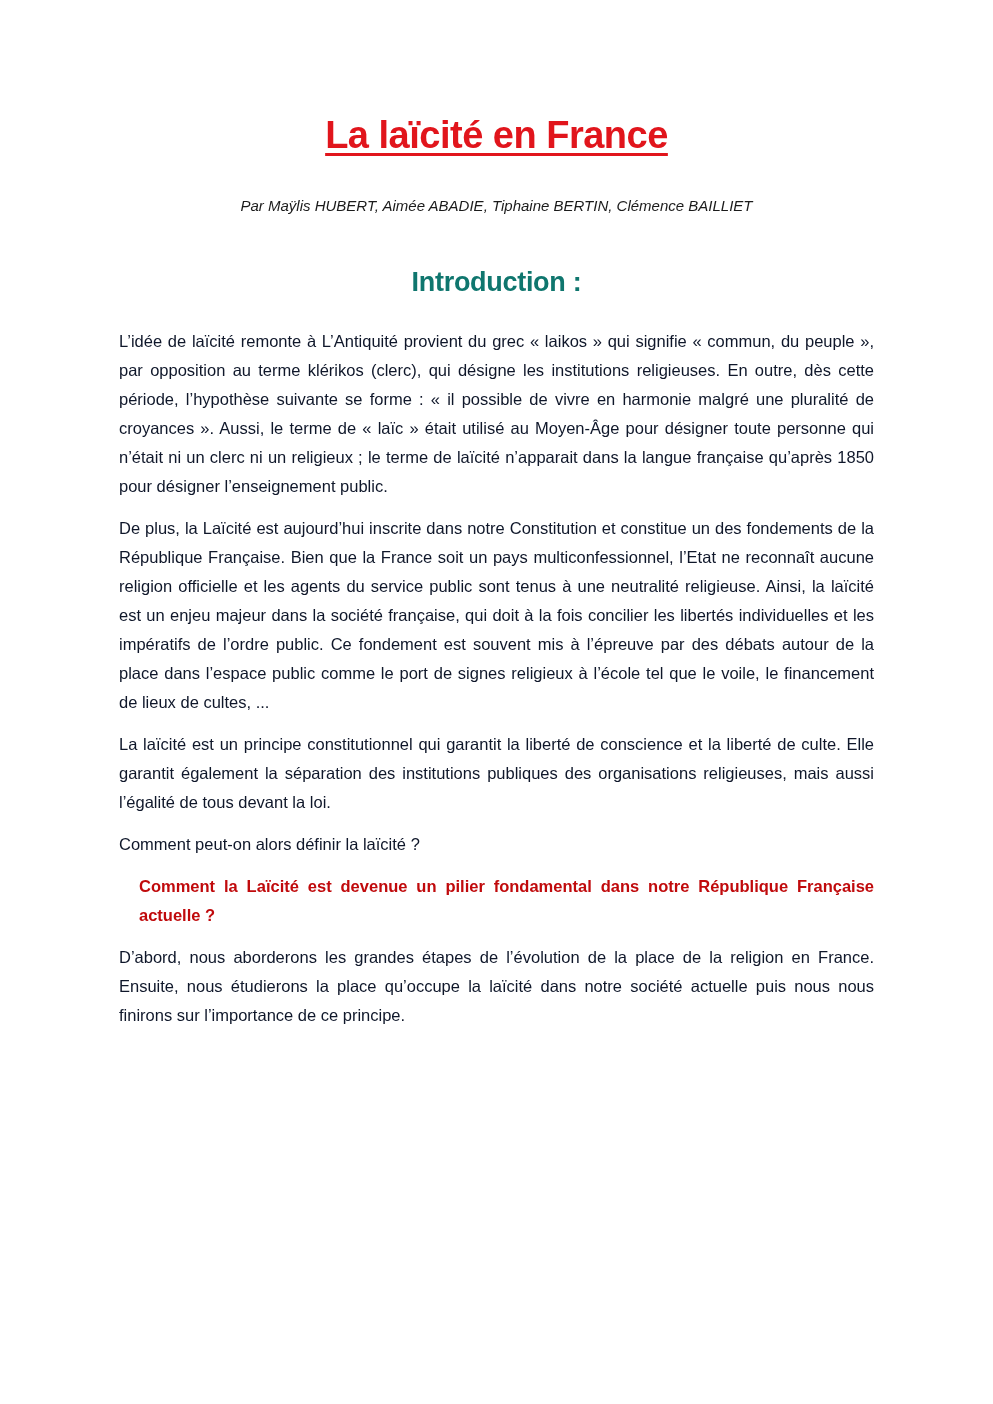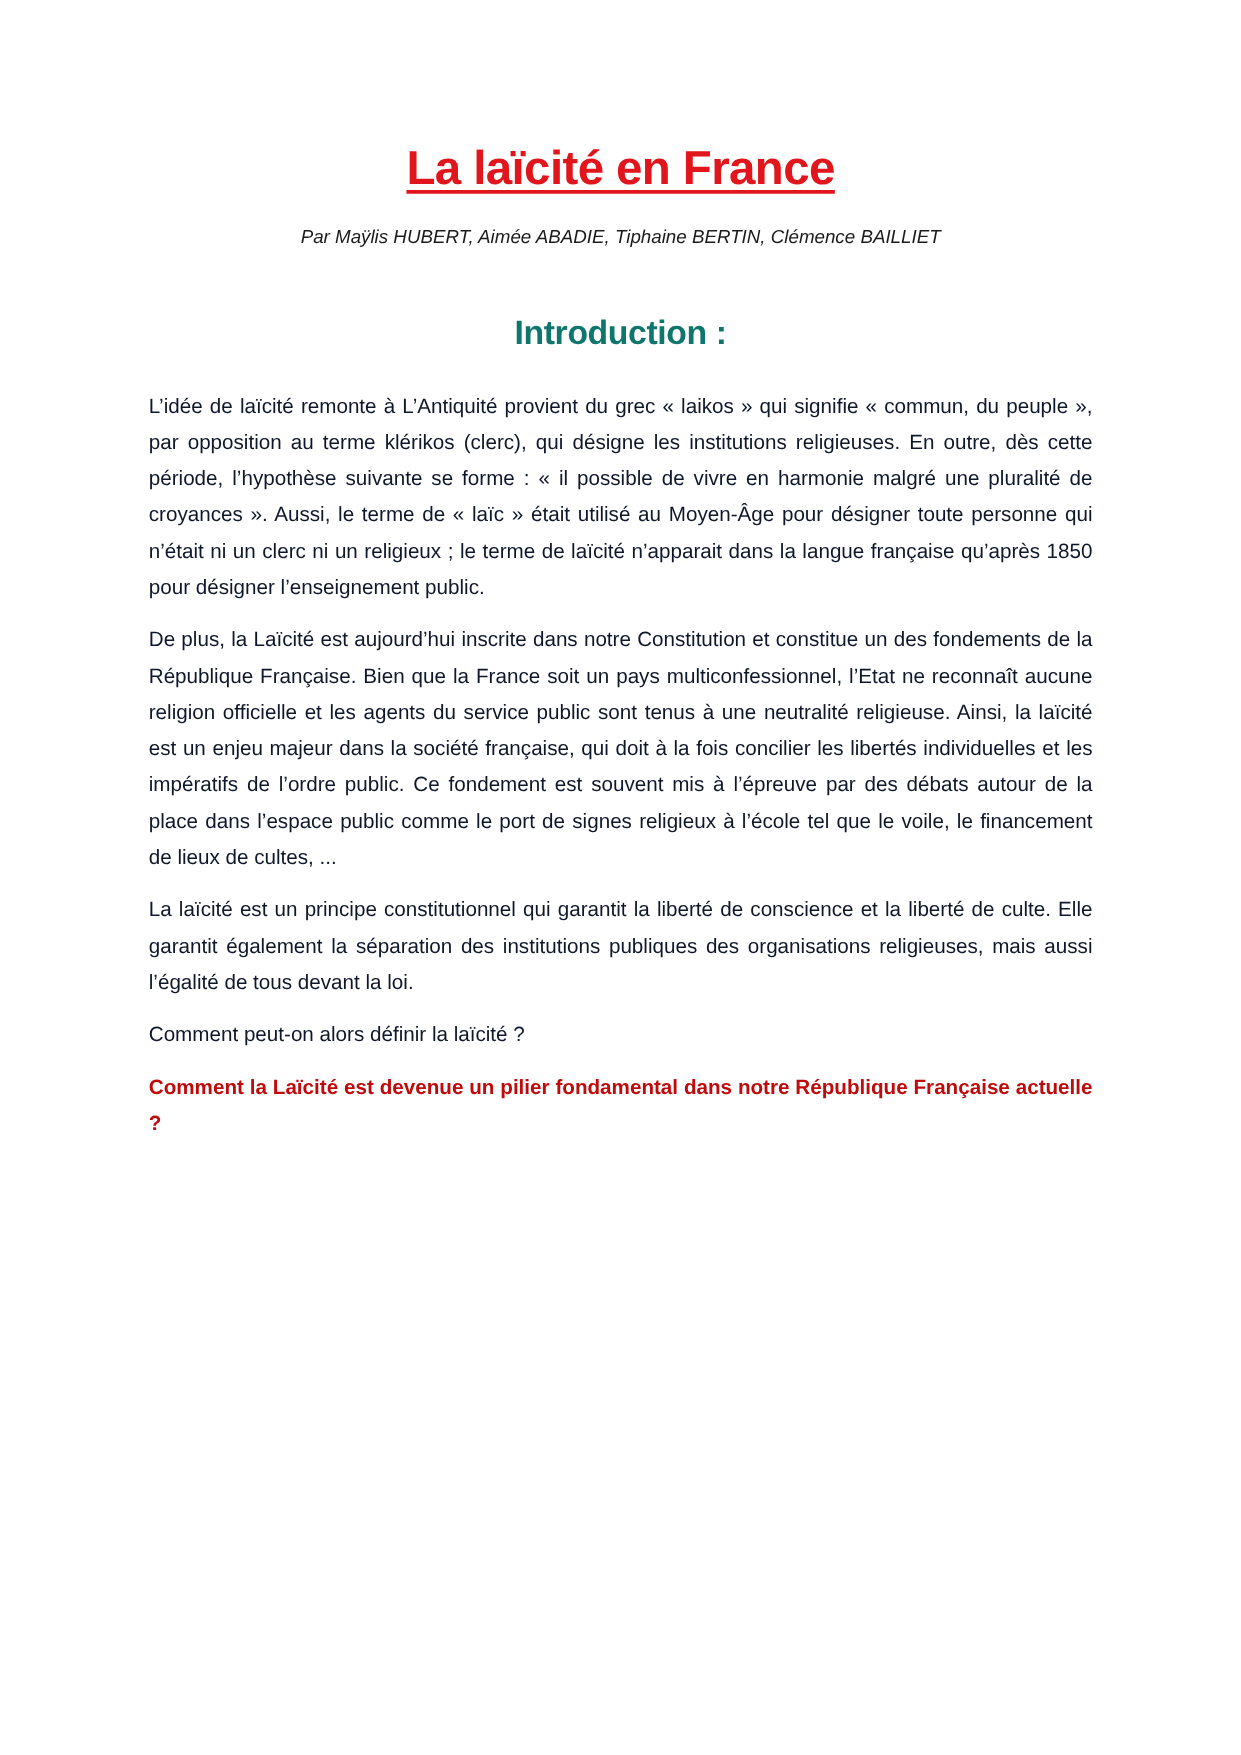--- a/index.html
+++ b/index.html
@@ -28,21 +28,21 @@
     font-size: 38px;
     line-height: 1.25;
     font-weight: bold;
     color: var(--title-red, #e1151c);
     text-decoration: underline;
     text-decoration-thickness: 2.5px;
     text-underline-offset: 5px;
     letter-spacing: -0.5px;
   }
   .byline {
-    margin: 20px 0 0 0;
+    margin: 36px 0 0 0;
     text-align: center;
     font-style: italic;
     font-size: 15px;
     line-height: 1.3;
     color: #1b1b1b;
   }
   .section-heading {
     margin: 50px 0 27px 0;
     text-align: center;
     font-size: 27px;
@@ -55,20 +55,21 @@
     margin: 0 0 13px 0;
     font-size: 16.5px;
     line-height: 29px;
     text-align: justify;
     text-justify: inter-word;
     color: #0f172a;
   }
   .body-p.question-red {
     color: var(--question-red, #c00a0c);
     font-weight: bold;
+    margin-left: 20px;
   }
 </style>
 </head>
 <body>
 
 <div class="page">
   <h1 class="doc-title">La laïcité en France</h1>
 
   <p class="byline">Par Maÿlis HUBERT, Aimée ABADIE, Tiphaine BERTIN, Clémence BAILLIET</p>
 
@@ -79,13 +80,14 @@
   <p class="body-p">De plus, la Laïcité est aujourd’hui inscrite dans notre Constitution et constitue un des fondements de la République Française. Bien que la France soit un pays multiconfessionnel, l’Etat ne reconnaît aucune religion officielle et les agents du service public sont tenus à une neutralité religieuse. Ainsi, la laïcité est un enjeu majeur dans la société française, qui doit à la fois concilier les libertés individuelles et les impératifs de l’ordre public. Ce fondement est souvent mis à l’épreuve par des débats autour de la place dans l’espace public comme le port de signes religieux à l’école tel que le voile, le financement de lieux de cultes, ...</p>
 
   <p class="body-p">La laïcité est un principe constitutionnel qui garantit la liberté de conscience et la liberté de culte. Elle garantit également la séparation des institutions publiques des organisations religieuses, mais aussi l’égalité de tous devant la loi.</p>
 
   <p class="body-p">Comment peut-on alors définir la laïcité ?</p>
 
 
 
   <p class="body-p question-red">Comment la Laïcité est devenue un pilier fondamental dans notre République Française actuelle ?</p>
 
+  <p class="body-p">D’abord, nous aborderons les grandes étapes de l’évolution de la place de la religion en France. Ensuite, nous étudierons la place qu’occupe la laïcité dans notre société actuelle puis nous nous finirons sur l’importance de ce principe.</p>
 </div>
 
 </body></html>

